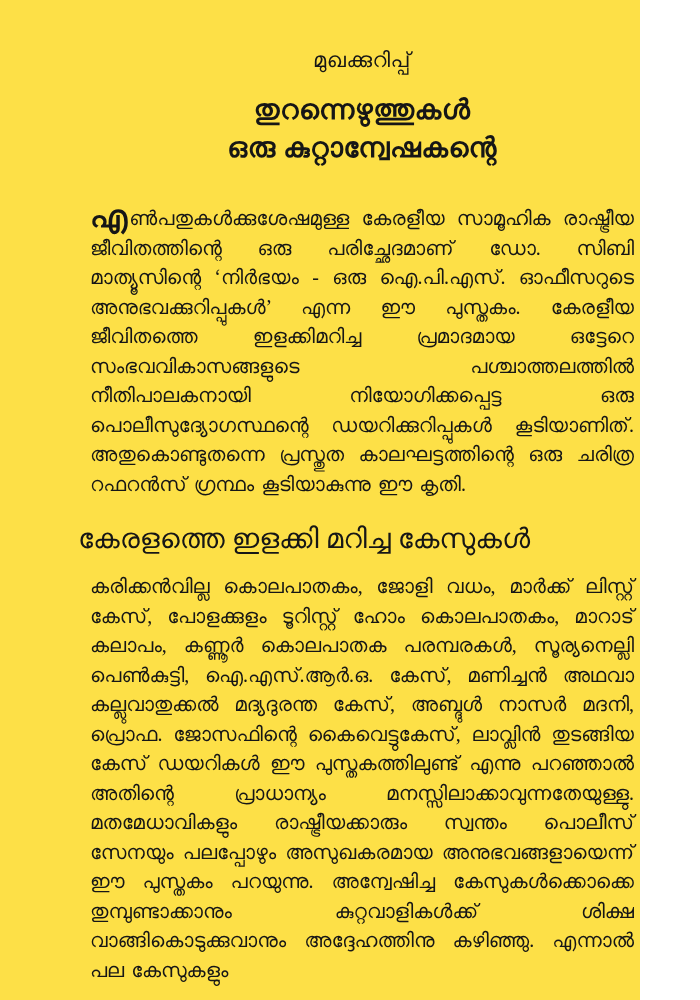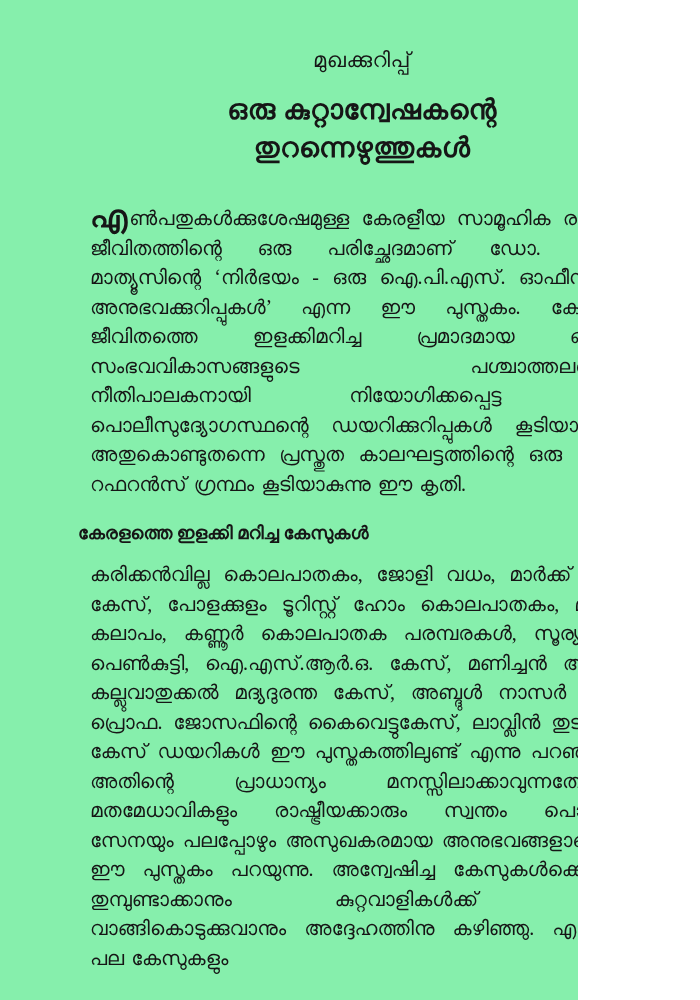--- a/index.html
+++ b/index.html
@@ -2,23 +2,23 @@
 <html lang="ml"><head>
 <meta charset="utf-8">
 <style>
   html, body {
     margin: 0;
     padding: 0;
     background: #ffffff;
   }
   .page {
     position: relative;
-    width: 578px;
+    width: 640px;
     height: 1000px;
-    background: #86efac;
+    background: #fde047;
     box-sizing: border-box;
     overflow: hidden;
     font-family: "Liberation Serif", "DejaVu Serif", serif;
     color: #161616;
     padding-left: 16px;
   }
   .content {
     position: absolute;
     left: 78px;
     top: 48px;
@@ -50,37 +50,37 @@
     word-spacing: 2px;
   }
   .dropcap {
     font-size: 31px;
     font-weight: bold;
     line-height: 1;
     vertical-align: -2px;
     padding-right: 2px;
   }
   .section-heading {
-    font-size: 18px;
-    font-weight: bold;
+    font-size: 28px;
+    font-weight: normal;
     text-align: left;
     margin: 24px 0 16px 0;
   }
 </style>
 </head>
 <body>
 
 <div class="page">
   <div class="content">
 
     <p class="kicker">മുഖക്കുറിപ്പ്</p>
 
     <h1 class="book-title">
+      <span class="t-line">തുറന്നെഴുത്തുകൾ</span>
       <span class="t-line">ഒരു  കുറ്റാന്വേഷകന്റെ</span>
-      <span class="t-line">തുറന്നെഴുത്തുകൾ</span>
     </h1>
 
     <p class="body-para">
       <span class="dropcap">എ</span><span>ൺപതുകൾക്കുശേഷമുള്ള കേരളീയ സാമൂഹിക രാഷ്ട്രീയ ജീവിതത്തിന്റെ ഒരു പരിച്ഛേദമാണ് ഡോ. സിബി മാത്യൂസിന്റെ ‘നിർഭയം - ഒരു ഐ.പി.എസ്. ഓഫീസറുടെ അനുഭവക്കുറിപ്പുകൾ’ എന്ന ഈ പുസ്തകം. കേരളീയ ജീവിതത്തെ ഇളക്കിമറിച്ച പ്രമാദമായ ഒട്ടേറെ സംഭവവികാസങ്ങളുടെ പശ്ചാത്തലത്തിൽ നീതിപാലകനായി നിയോഗിക്കപ്പെട്ട ഒരു പൊലീസുദ്യോഗസ്ഥന്റെ ഡയറിക്കുറിപ്പുകൾ കൂടിയാണിത്. അതുകൊണ്ടുതന്നെ പ്രസ്തുത കാലഘട്ടത്തിന്റെ ഒരു ചരിത്ര റഫറൻസ് ഗ്രന്ഥം കൂടിയാകുന്നു ഈ കൃതി.</span>
     </p>
 
     <h2 class="section-heading">കേരളത്തെ ഇളക്കി മറിച്ച കേസുകൾ</h2>
 
     <p class="body-para">കരിക്കൻവില്ല കൊലപാതകം, ജോളി വധം, മാർക്ക് ലിസ്റ്റ് കേസ്, പോളക്കുളം ടൂറിസ്റ്റ് ഹോം കൊലപാതകം, മാറാട് കലാപം, കണ്ണൂർ കൊലപാതക പരമ്പരകൾ, സൂര്യനെല്ലി പെൺകുട്ടി, ഐ.എസ്.ആർ.ഒ. കേസ്, മണിച്ചൻ അഥവാ കല്ലുവാതുക്കൽ മദ്യദുരന്ത കേസ്, അബ്ദുൾ നാസർ മദനി, പ്രൊഫ. ജോസഫിന്റെ കൈവെട്ടുകേസ്, ലാവ്ലിൻ തുടങ്ങിയ കേസ് ഡയറികൾ ഈ പുസ്തകത്തിലുണ്ട് എന്നു പറഞ്ഞാൽ അതിന്റെ പ്രാധാന്യം മനസ്സിലാക്കാവുന്നതേയുള്ളു. മതമേധാവികളും രാഷ്ട്രീയക്കാരും സ്വന്തം പൊലീസ് സേനയും പലപ്പോഴും അസുഖകരമായ അനുഭവങ്ങളായെന്ന് ഈ പുസ്തകം പറയുന്നു. അന്വേഷിച്ച കേസുകൾക്കൊക്കെ തുമ്പുണ്ടാക്കാനും കുറ്റവാളികൾക്ക് ശിക്ഷ വാങ്ങികൊടുക്കുവാനും അദ്ദേഹത്തിനു കഴിഞ്ഞു. എന്നാൽ പല കേസുകളും</p>
 

